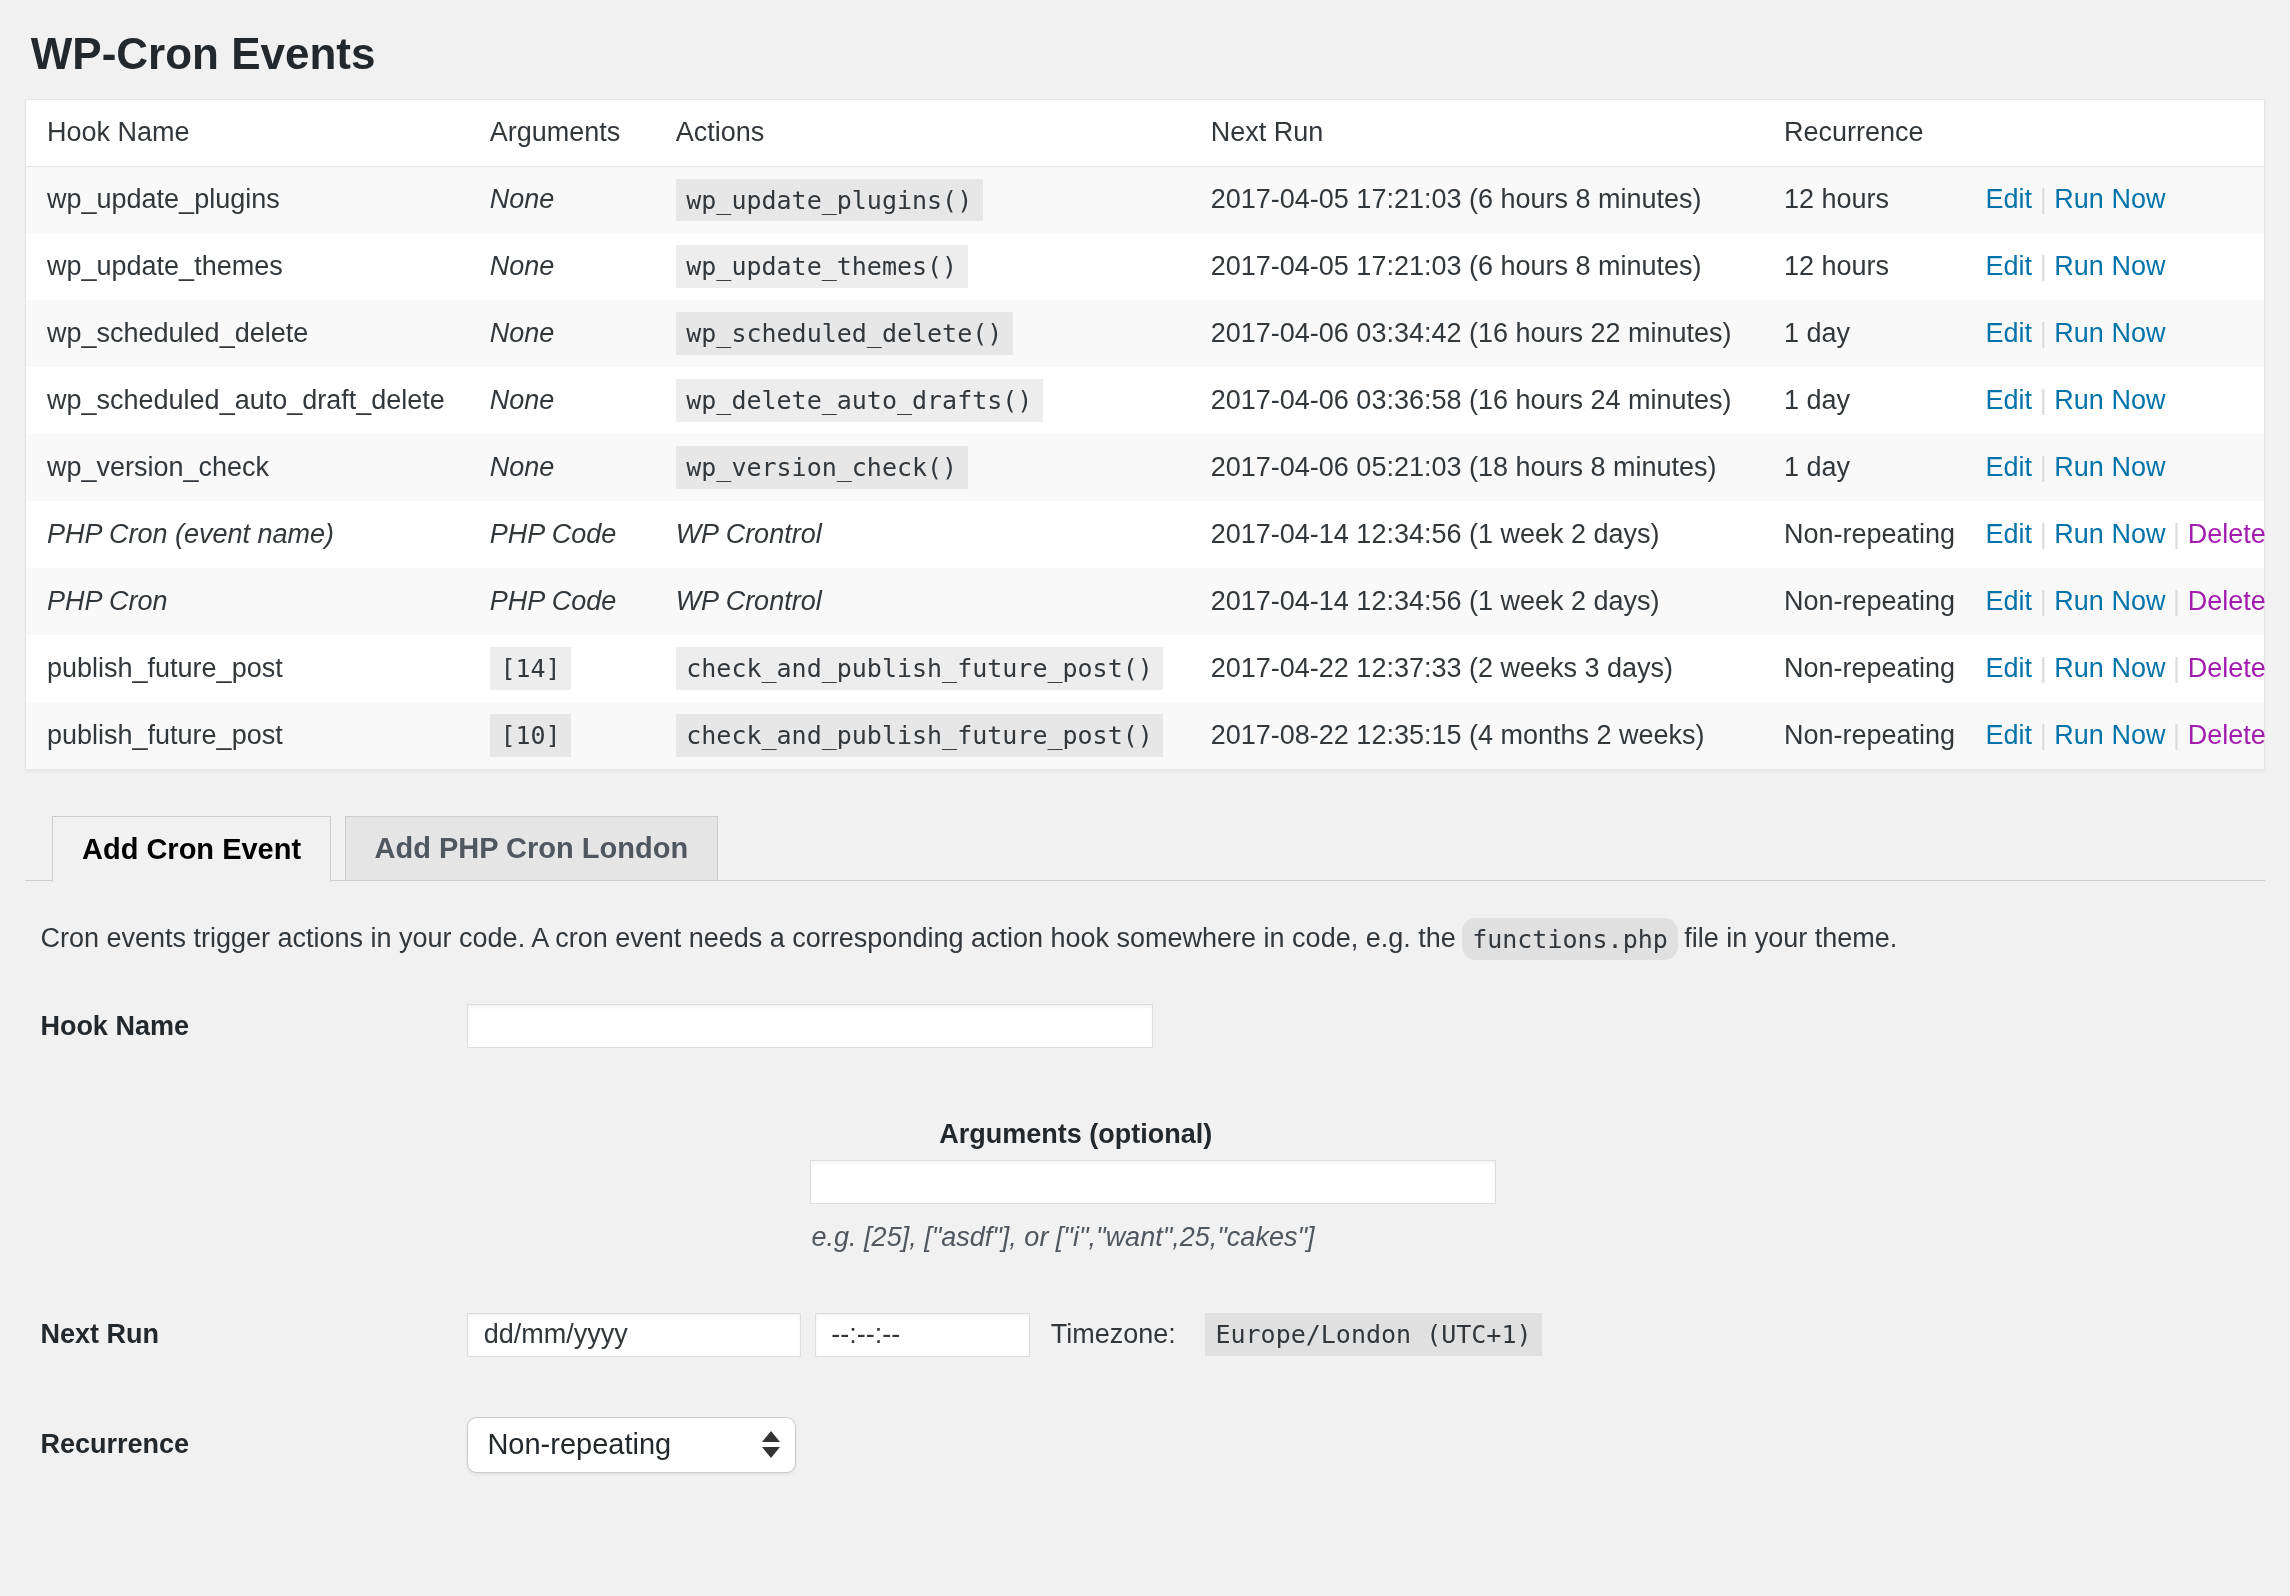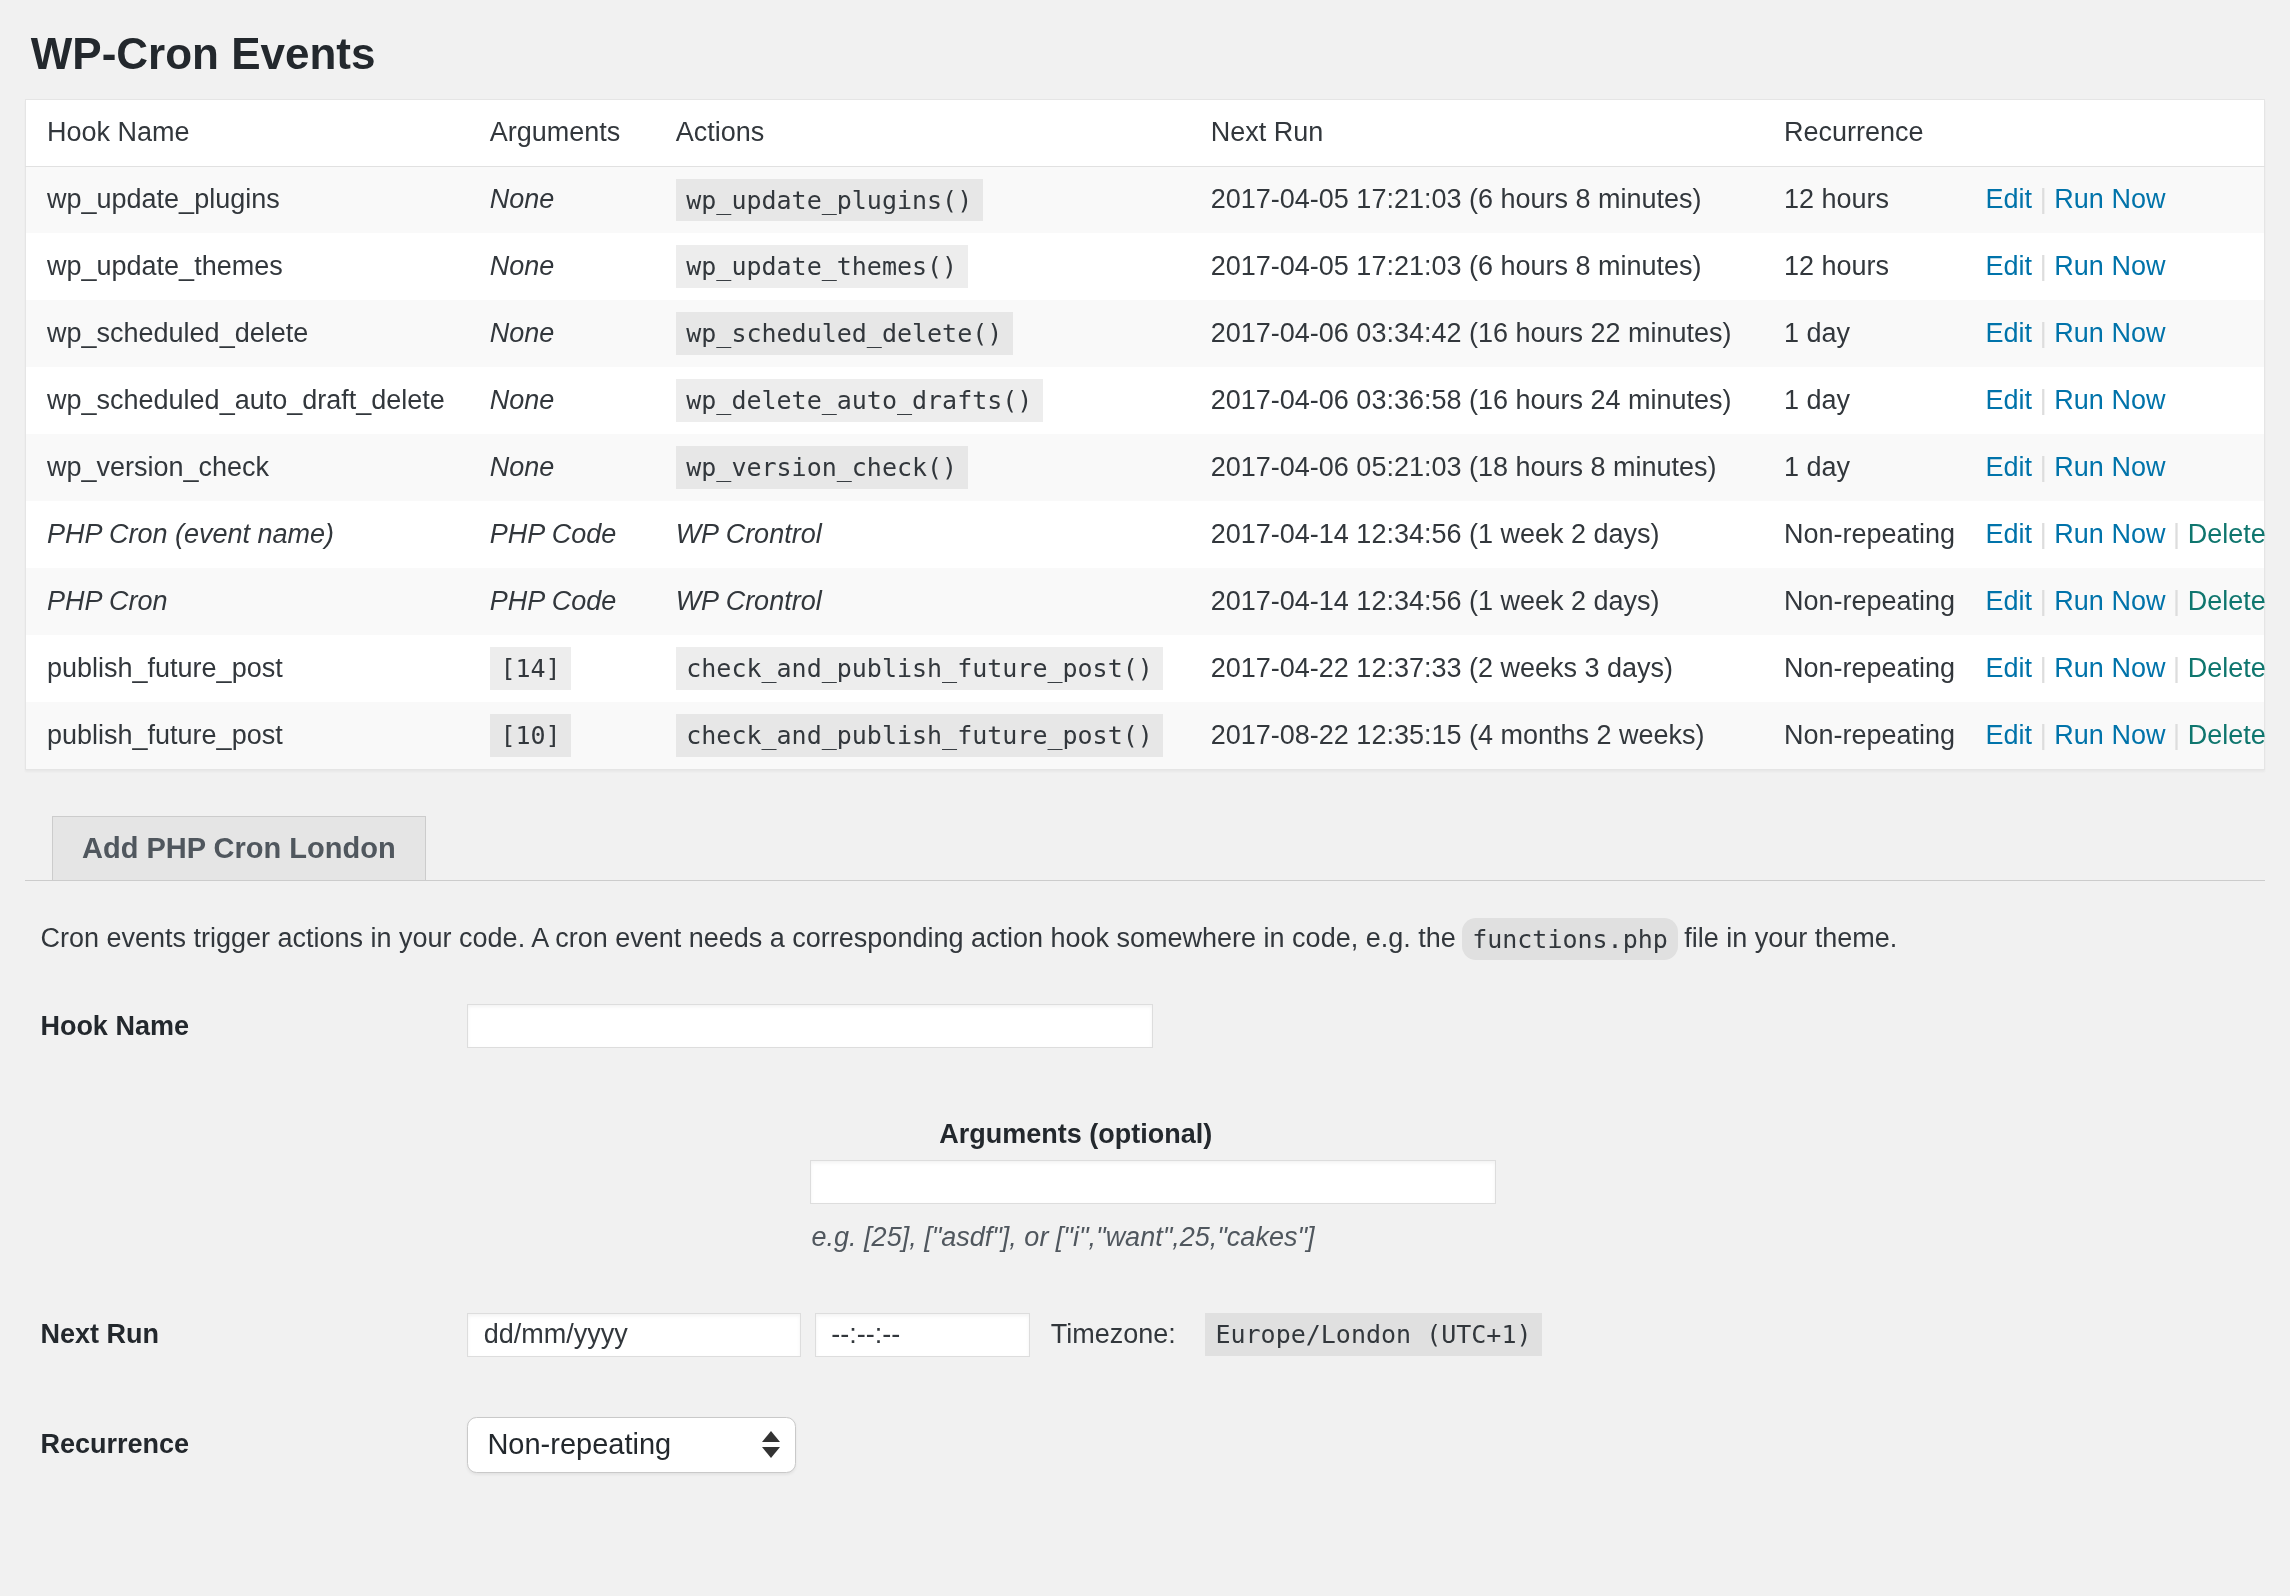--- a/index.html
+++ b/index.html
@@ -60,21 +60,21 @@
 
   .em { font-style: italic; }
   .code {
     font-family: "DejaVu Sans Mono", monospace;
     font-size: 25px;
     background: rgba(0,0,0,0.07);
     padding: 6.7px 10.6px;
     color: #32373c;
   }
   a.link { color: #0073aa; text-decoration: none; cursor: pointer; }
-  a.link.delete { color: #0f766e; }
+  a.link.delete { color: #a21caf; }
   span.sep { color: #ddd; padding: 0 7.7px; }
 
   
   .tabs {
     margin-top: 46px;
     padding-left: 27px;
     border-bottom: 1.9px solid #ccc;
     display: flex;
     align-items: flex-end;
     gap: 13.4px;
@@ -298,20 +298,21 @@
         <td><span>2017-08-22 12:35:15 (4 months 2 weeks)</span></td>
         <td><span>Non-repeating</span></td>
         <td>
           <a class="link">Edit</a><span class="sep">|</span><a class="link">Run Now</a><span class="sep">|</span><a class="link delete">Delete</a>
         </td>
       </tr>
     </tbody>
   </table>
 
   <div class="tabs">
+    <a class="tab active">Add Cron Event</a>
     <a class="tab">Add PHP Cron London</a>
   </div>
 
   <p class="desc">
     <span>Cron events trigger actions in your code. A cron event needs a corresponding action hook somewhere in code, e.g. the</span><code class="code">functions.php</code><span>file in your theme.</span>
   </p>
 
   <div class="cron-form">
 
     <div class="form-row">

